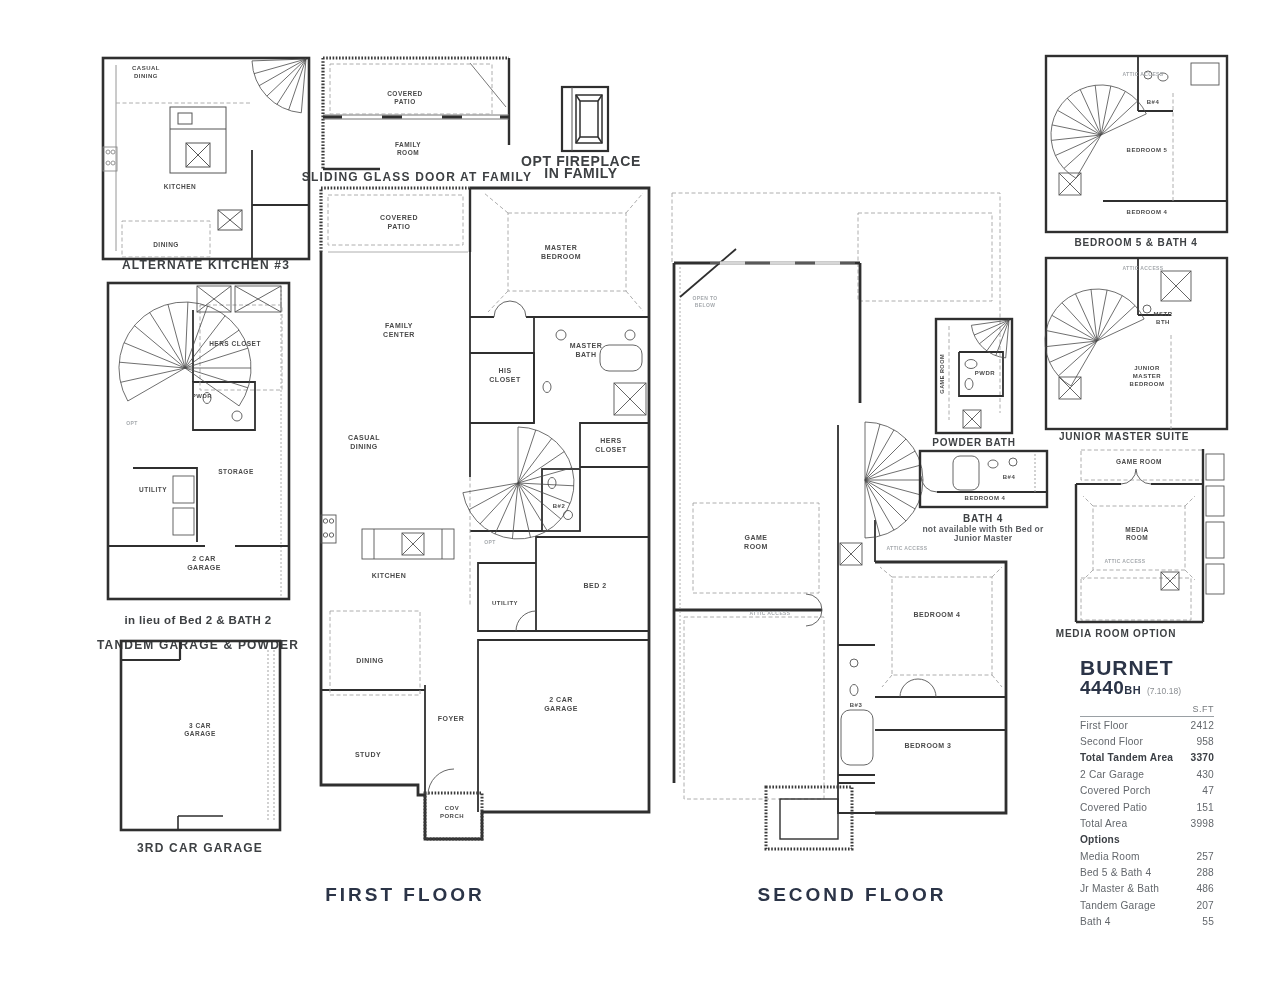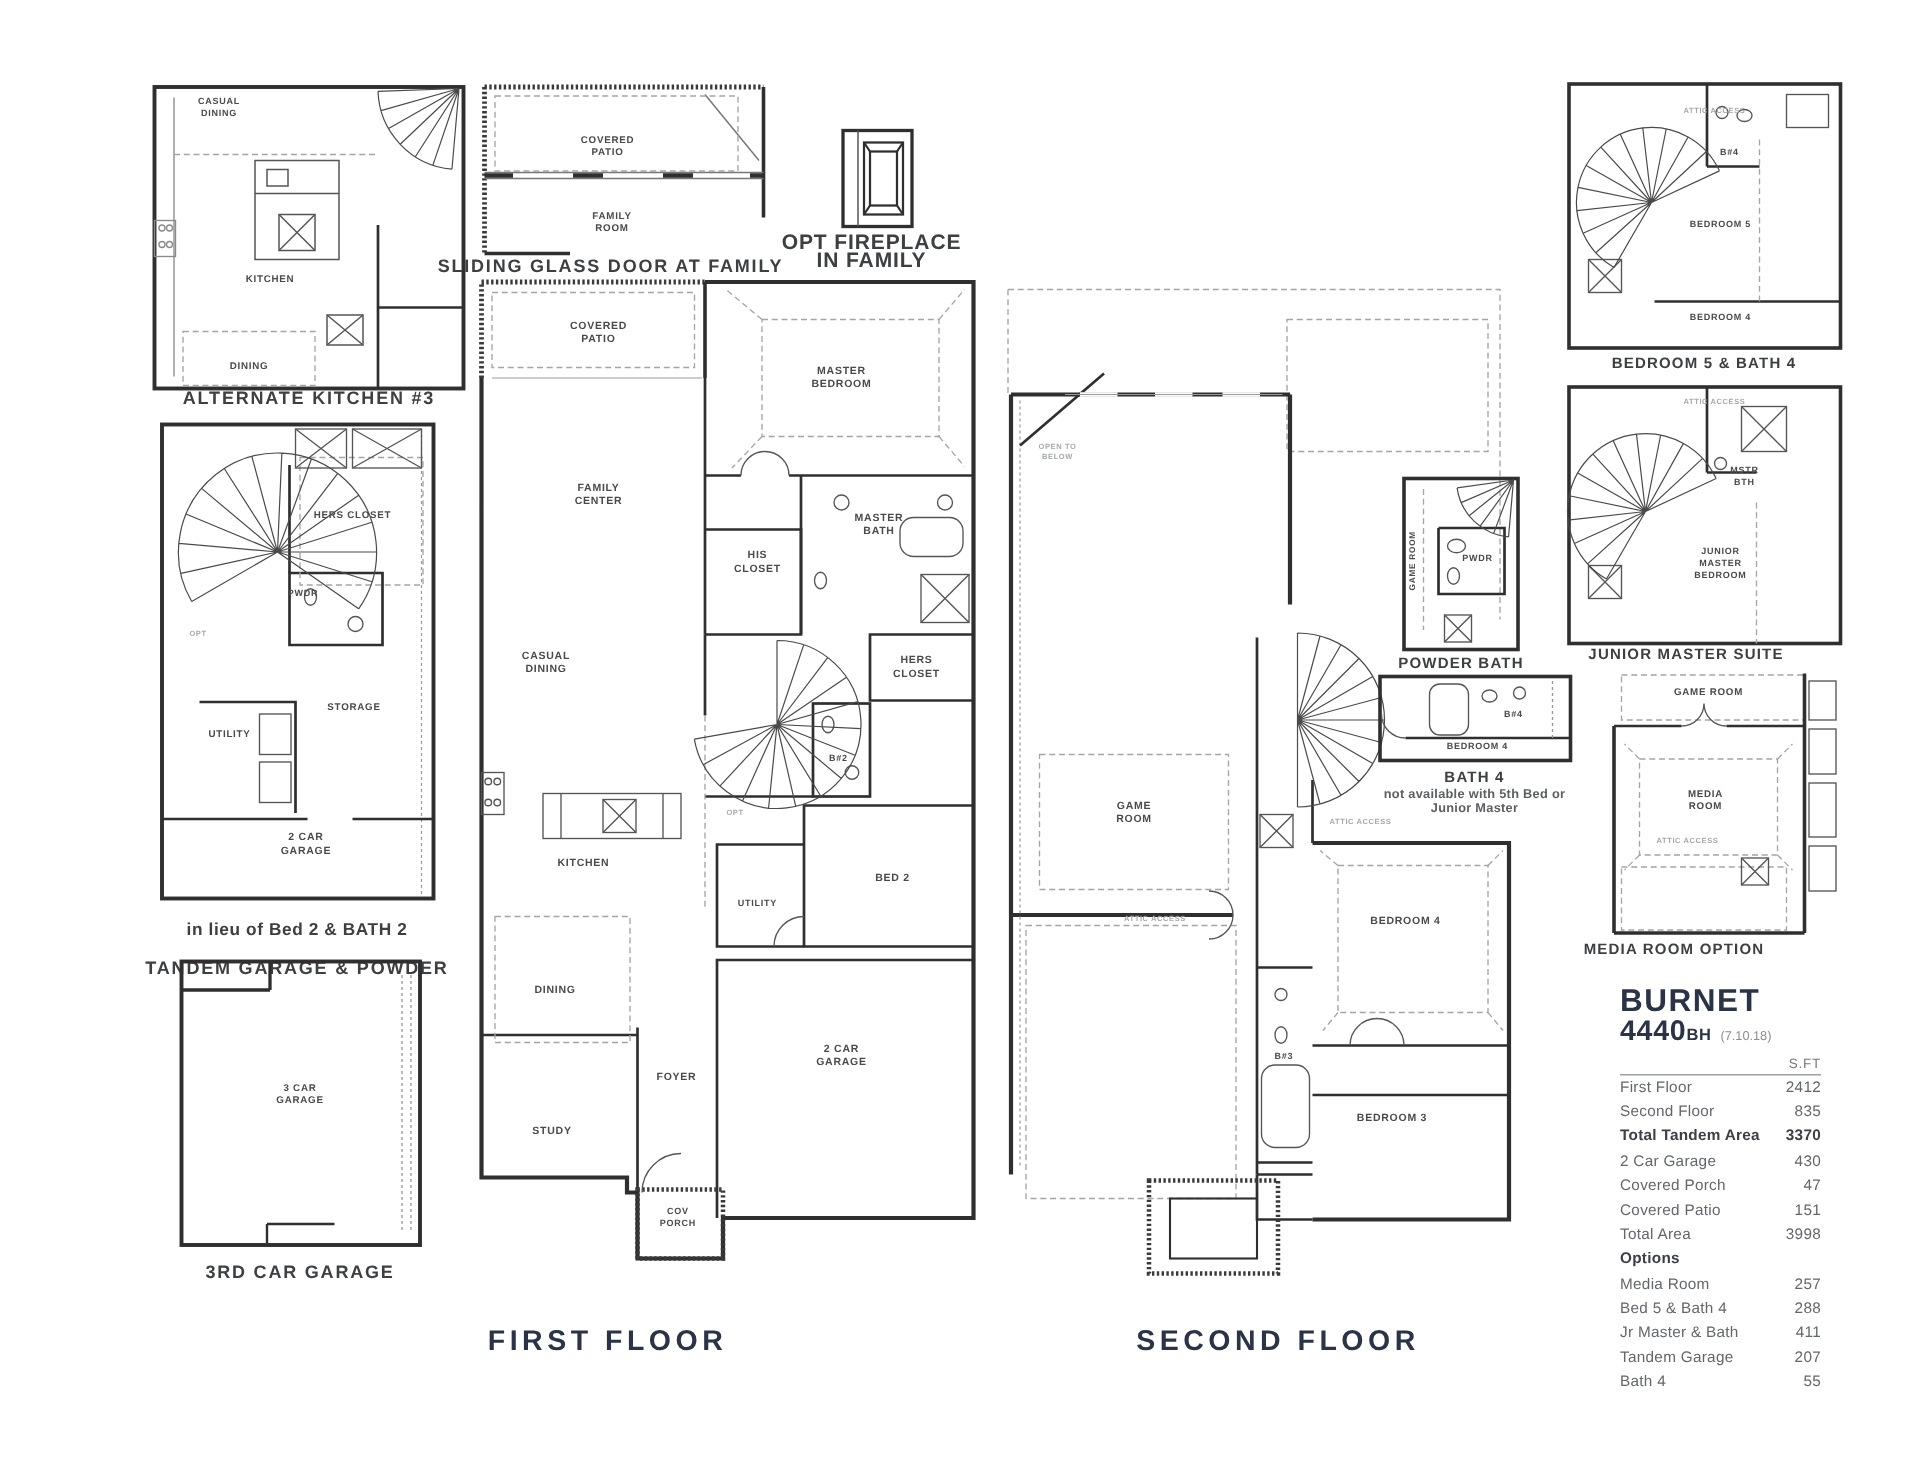--- a/index.html
+++ b/index.html
@@ -98,21 +98,21 @@
       <g fill="none" stroke="#a5a5a5" stroke-width="0.9" stroke-dasharray="4 2.5">
         <rect x="10" y="9" width="162" height="50"></rect>
       </g>
       <g fill="none" stroke="#2f2f2f" stroke-width="2.4">
         <path d="M3,114 H60"></path>
       </g>
     </svg>
     <div class="rl s65" style="left:85px;top:35px;width:46px;">COVERED PATIO</div>
     <div class="rl s65" style="left:88px;top:86px;width:36px;">FAMILY ROOM</div>
   </div>
-  <div class="cap" style="left:407px;top:170px;">SLIDING GLASS DOOR AT FAMILY</div>
+  <div class="cap" style="left:417px;top:170px;">SLIDING GLASS DOOR AT FAMILY</div>
 
   <div class="plan" style="left:560px;top:85px;width:50px;height:68px;">
     <svg class="draw" width="50" height="68" viewBox="0 0 50 68">
       <g fill="none" stroke="#2f2f2f" stroke-width="2.2">
           <rect x="2" y="2" width="46" height="64"></rect>
         </g>
       <g fill="none" stroke="#555" stroke-width="1">
           <path d="M12,2 V66"></path>
         </g>
       <g fill="none" stroke="#2f2f2f" stroke-width="1.5">
@@ -482,21 +482,21 @@
       <span>4440</span><span class="suffix">BH</span>
       <span class="date">(7.10.18)</span>
     </div>
     <div class="spec-head">S.FT</div>
     <div class="srow">
         <span>First Floor</span>
         <span>2412</span>
       </div>
     <div class="srow">
         <span>Second Floor</span>
-        <span>835</span>
+        <span>958</span>
       </div>
     <div class="srow b">
         <span>Total Tandem Area</span>
         <span>3370</span>
       </div>
     <div class="srow">
         <span>2 Car Garage</span>
         <span>430</span>
       </div>
     <div class="srow">
@@ -518,21 +518,21 @@
     <div class="srow">
         <span>Media Room</span>
         <span>257</span>
       </div>
     <div class="srow">
         <span>Bed 5 &amp; Bath 4</span>
         <span>288</span>
       </div>
     <div class="srow">
         <span>Jr Master &amp; Bath</span>
-        <span>411</span>
+        <span>486</span>
       </div>
     <div class="srow">
         <span>Tandem Garage</span>
         <span>207</span>
       </div>
     <div class="srow">
         <span>Bath 4</span>
         <span>55</span>
       </div>
   </div>

